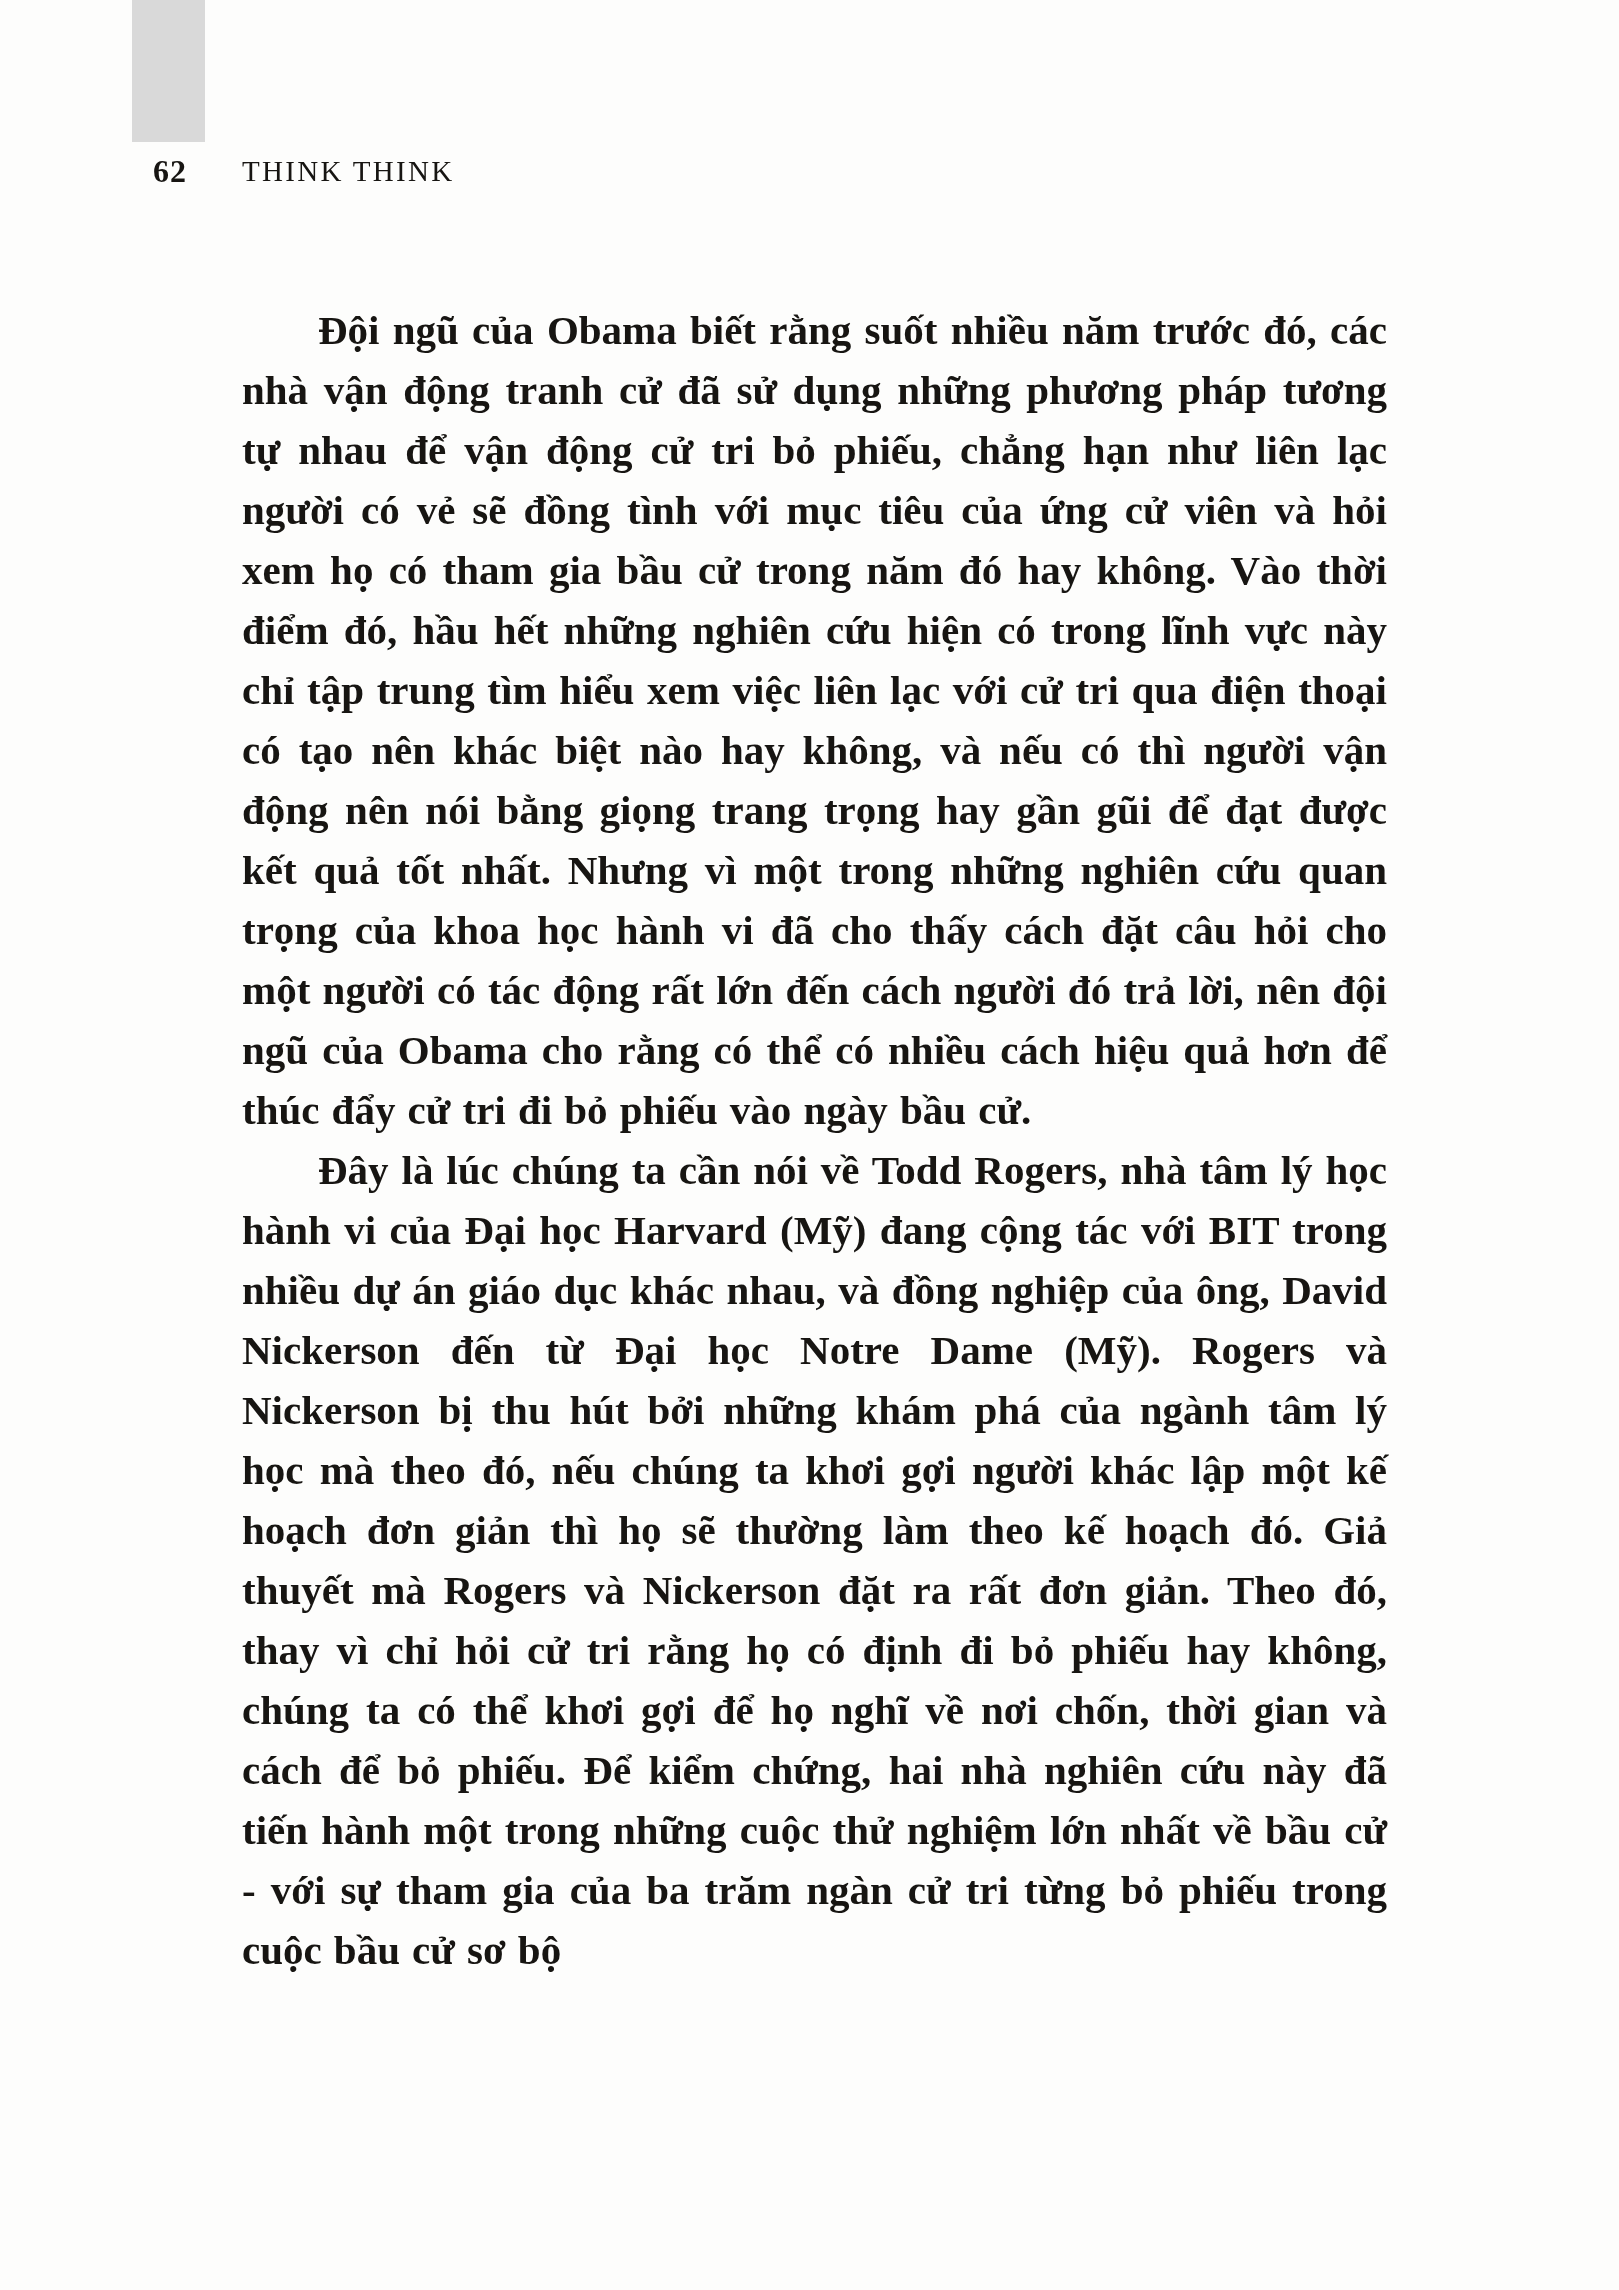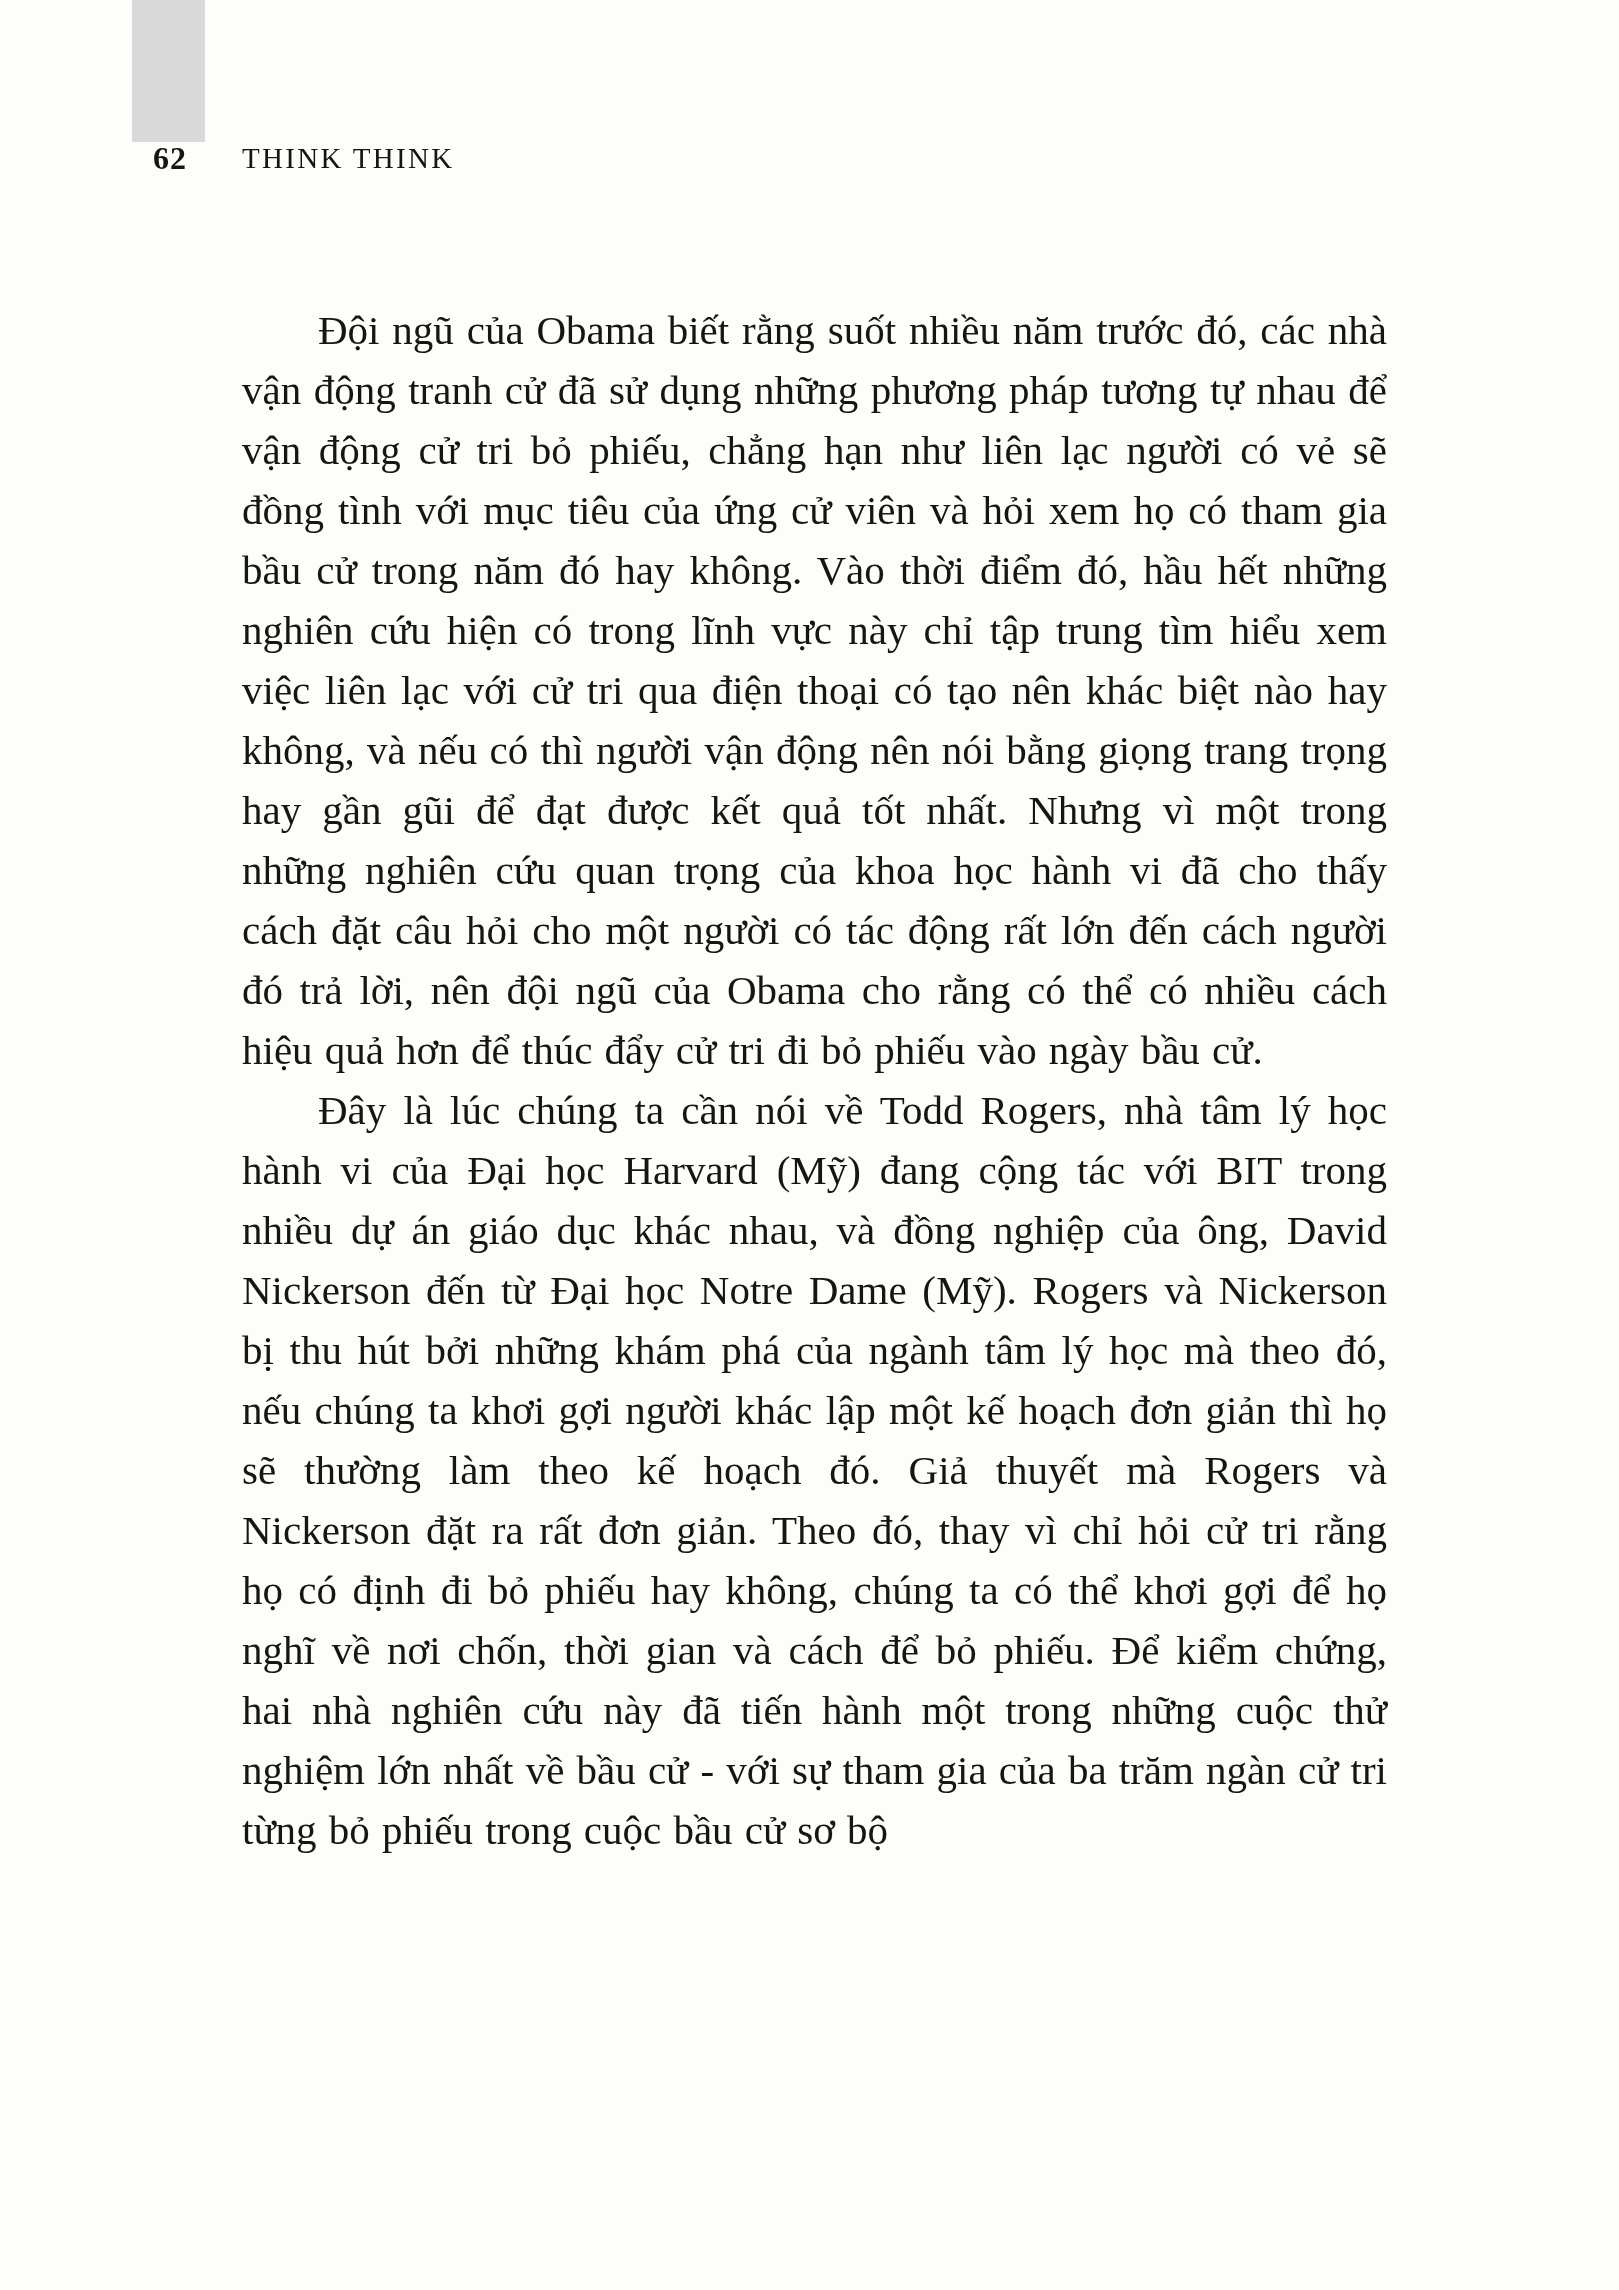--- a/index.html
+++ b/index.html
@@ -21,21 +21,21 @@
   .margin-bar {
     position: absolute;
     left: 132px;
     top: 0;
     width: 73px;
     height: 142px;
     background: #d9d9d9;
   }
   .header {
     position: absolute;
-    top: 140px;
+    top: 153px;
     left: 0;
     width: 100%;
     height: 41px;
   }
   .page-number {
     position: absolute;
     left: 153px;
     top: 0;
     font-size: 32px;
     font-weight: bold;
@@ -46,20 +46,21 @@
     left: 242px;
     top: 1.9px;
     font-size: 29px;
     letter-spacing: 2.3px;
   }
   .body-text {
     position: absolute;
     left: 242px;
     top: 300px;
     width: 1145px;
+    font-weight: bold;
   }
   .body-text p {
     margin: 0;
     padding: 0;
     font-size: 41px;
     line-height: 60px;
     text-align: justify;
     text-indent: 76px;
     word-spacing: 1.9px;
   }

